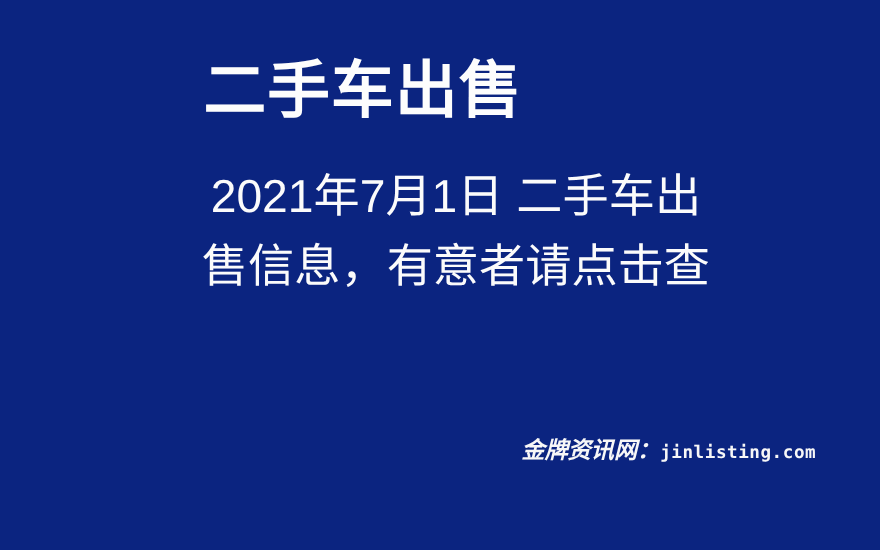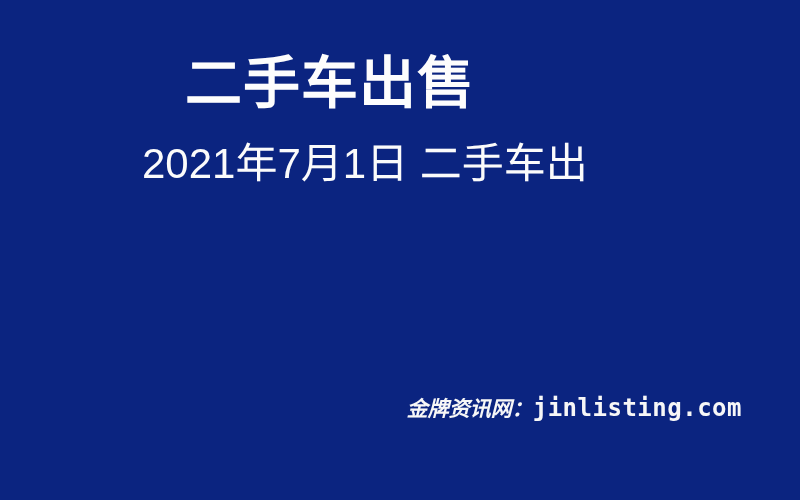--- a/index.html
+++ b/index.html
@@ -38,22 +38,23 @@
     font-weight: 700;
     line-height: 1.05;
     letter-spacing: 1px;
     white-space: nowrap;
   }
 
   
   .body-block {
     position: absolute;
     left: 142px;
-    top: 132px;
+    top: 147px;
     width: 545px;
+    text-align: center;
     color: #fbfbfb;
     font-size: 42px;
     font-weight: 400;
     line-height: 63px;
     letter-spacing: 0px;
   }
 
   .body-line {
     display: block;
     white-space: nowrap;
@@ -76,34 +77,35 @@
     font-family: "Liberation Sans", "DejaVu Sans", sans-serif;
     font-size: 21px;
     font-weight: 700;
     letter-spacing: 0px;
     vertical-align: baseline;
     font-style: italic;
   }
 
   .footer-url {
     font-family: "DejaVu Sans Mono", "Liberation Mono", monospace;
-    font-size: 24px;
+    font-size: 16px;
     font-weight: 700;
     letter-spacing: 0.5px;
     vertical-align: baseline;
   }
 </style>
 </head>
 <body>
 
 <div class="poster">
 
   <div class="headline">二手车出售</div>
 
   <div class="body-block">
     <span class="body-line">2021年7月1日 二手车出</span>
+    <span class="body-line">售信息，有意者请点击查</span>
   </div>
 
   <div class="footer">
     <span class="footer-label">金牌资讯网：</span><span class="footer-url">jinlisting.com</span>
   </div>
 
 </div>
 
 </body></html>

